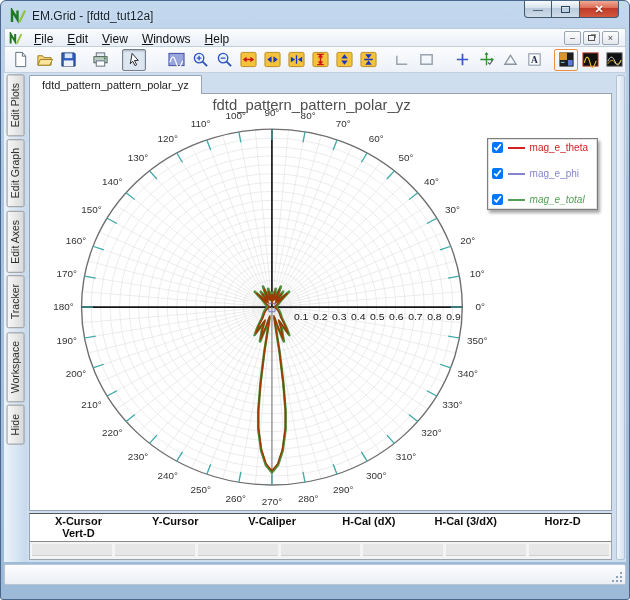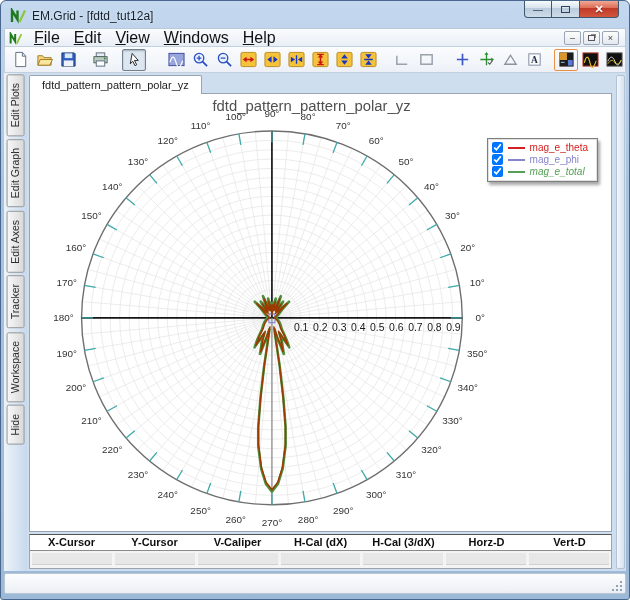--- a/index.html
+++ b/index.html
@@ -2,41 +2,41 @@
 <html><head>
 <meta charset="utf-8">
 <style>
   * { box-sizing: border-box; margin: 0; padding: 0; }
   html,body { width:630px; height:600px; font-family:"Liberation Sans", sans-serif; }
   .window{
     width:630px;height:600px;
     border-radius:6px 6px 3px 3px;
     background:linear-gradient(#c4d8ee,#a9c4e0 30%,#9cb9d8);
     border:1px solid #49678c;
-    padding:0 3px 5px 3px;
+    padding:0 3px 14px 3px;
     display:flex;flex-direction:column;
     position:relative; overflow:hidden;
   }
   
   .titlebar{height:27px;display:flex;align-items:center;padding:2px 6px 0 6px;}
   .logo{width:17px;height:16px;margin-right:5px;flex:0 0 auto;}
   .title-text{font-size:12px;color:#15202c;text-shadow:0 0 3px #eaf2fb;}
   .winbtns{position:absolute;top:0;right:10px;display:flex;z-index:5;}
   .winbtn{height:17px;border:1px solid #40586f;border-top:none;display:flex;align-items:center;justify-content:center;
     font-size:10px;color:#2c455e;background:linear-gradient(#f7fafc,#d7e2ec 45%,#bacbdc 46%,#cfdce9);}
   .winbtn.min{width:28px;border-radius:0 0 0 4px;}
   .winbtn.max{width:27px;border-left:none;border-right:none;}
   .winbtn.close{width:40px;border-radius:0 0 4px 0;color:#fff;font-size:11px;font-weight:bold;
     background:linear-gradient(#f0a894,#dd6a54 45%,#c03a28 46%,#d3573d);text-shadow:0 1px 1px #7c1d10;}
   .g-maxbox{width:9px;height:7px;border:1px solid #2c455e;display:inline-block;background:transparent;}
   
   .menubar{height:19px;background:linear-gradient(#fafcfe,#e9eff7);border:1px solid #b9c8da;border-bottom:1px solid #c2cfdf;
     display:flex;align-items:center;padding:0 4px;border-radius:2px 2px 0 0;}
   .menubar .logo{width:14px;height:13px;margin-right:4px;}
-  .menu-item{font-size:16px;color:#111;padding:1px 7px;cursor:default;}
+  .menu-item{font-size:12px;color:#111;padding:1px 7px;cursor:default;}
   .menu-item u{text-decoration:underline;}
   .mdi-btns{margin-left:auto;display:flex;gap:2px;padding-right:2px;}
   .mdi-btn{width:17px;height:14px;border:1px solid #9aa6b4;background:linear-gradient(#fdfdfd,#e4e8ee);
     display:flex;align-items:center;justify-content:center;font-size:9px;color:#444;border-radius:2px;}
   .g-restbox{width:7px;height:6px;border:1px solid #555;display:inline-block;box-shadow:2px -2px 0 -1px #888;}
   
   .toolbar{height:26px;background:linear-gradient(#fbfcfe,#edf1f7);border:1px solid #c2cfdf;border-top:none;
     display:flex;align-items:center;padding:1px 3px;white-space:nowrap;overflow:hidden;}
   .tbtn{width:24px;height:22px;flex:0 0 auto;display:flex;align-items:center;justify-content:center;
     border:1px solid transparent;border-radius:2px;background:transparent;cursor:default;}
@@ -54,27 +54,27 @@
     border:1px solid #b3c3d6;border-radius:2px;}
   .content{flex:1;display:flex;flex-direction:column;padding:1px 2px 2px 2px;min-width:0;min-height:0;}
   .tabbar{height:20px;display:flex;align-items:flex-end;flex:0 0 auto;}
   .tab{background:#fff;border:1px solid #98a4b2;border-bottom:none;height:19px;padding:0 12px;
     font-size:11px;color:#222;display:flex;align-items:center;border-radius:2px 2px 0 0;position:relative;z-index:2;}
   .plot-panel{flex:1;background:#fff;border:1px solid #98a4b2;margin-top:-1px;position:relative;min-height:0;}
   .plot-panel svg.chart{position:absolute;inset:0;width:100%;height:100%;}
   
   .legend{position:absolute;top:44px;right:13px;background:#fff;border:1px solid #7e7e7e;
     box-shadow:2px 3px 3px rgba(0,0,0,.35), inset 0 0 0 1px #e2e2e2;padding:3px 9px 4px 4px;
-    display:flex;flex-direction:column;gap:1px;z-index:3;}
+    display:flex;flex-direction:column;gap:15px;z-index:3;}
   .legend-row{display:flex;align-items:center;gap:5px;font-size:10px;}
   .legend-row input{width:11px;height:11px;margin:0;}
   .legend-swatch{width:17px;height:0;border-top:2px solid #000;flex:0 0 auto;}
   
   .readout{flex:0 0 auto;margin-top:2px;background:#f4f4f4;border:1px solid #9aa4b0;border-top:1px solid #555;}
-  .readout-headers{display:grid;grid-template-columns:repeat(7,1fr);background:#fff;
+  .readout-headers{display:grid;grid-template-columns:repeat(6,1fr);background:#fff;
     font-size:11px;font-weight:bold;color:#0d0d0d;text-align:center;padding:1px 0 2px 0;border-bottom:1px solid #8a8a8a;}
   .readout-cells{display:grid;grid-template-columns:repeat(7,1fr);gap:3px;padding:2px 2px 3px 2px;}
   .readout-cell{height:12px;background:#e7e7e7;border-bottom:1px solid #d0d0d0;font-size:10px;text-align:center;}
   
   .statusbar{height:21px;flex:0 0 auto;margin-top:2px;background:linear-gradient(#fdfdfe,#ebeff4);
     border:1px solid #b9c6d6;border-radius:2px;position:relative;}
   .grip{position:absolute;right:2px;bottom:2px;width:11px;height:11px;
     background:
       radial-gradient(circle at 9px 2px,#93a2b2 1px,transparent 1.3px),
       radial-gradient(circle at 9px 6px,#93a2b2 1px,transparent 1.3px),

